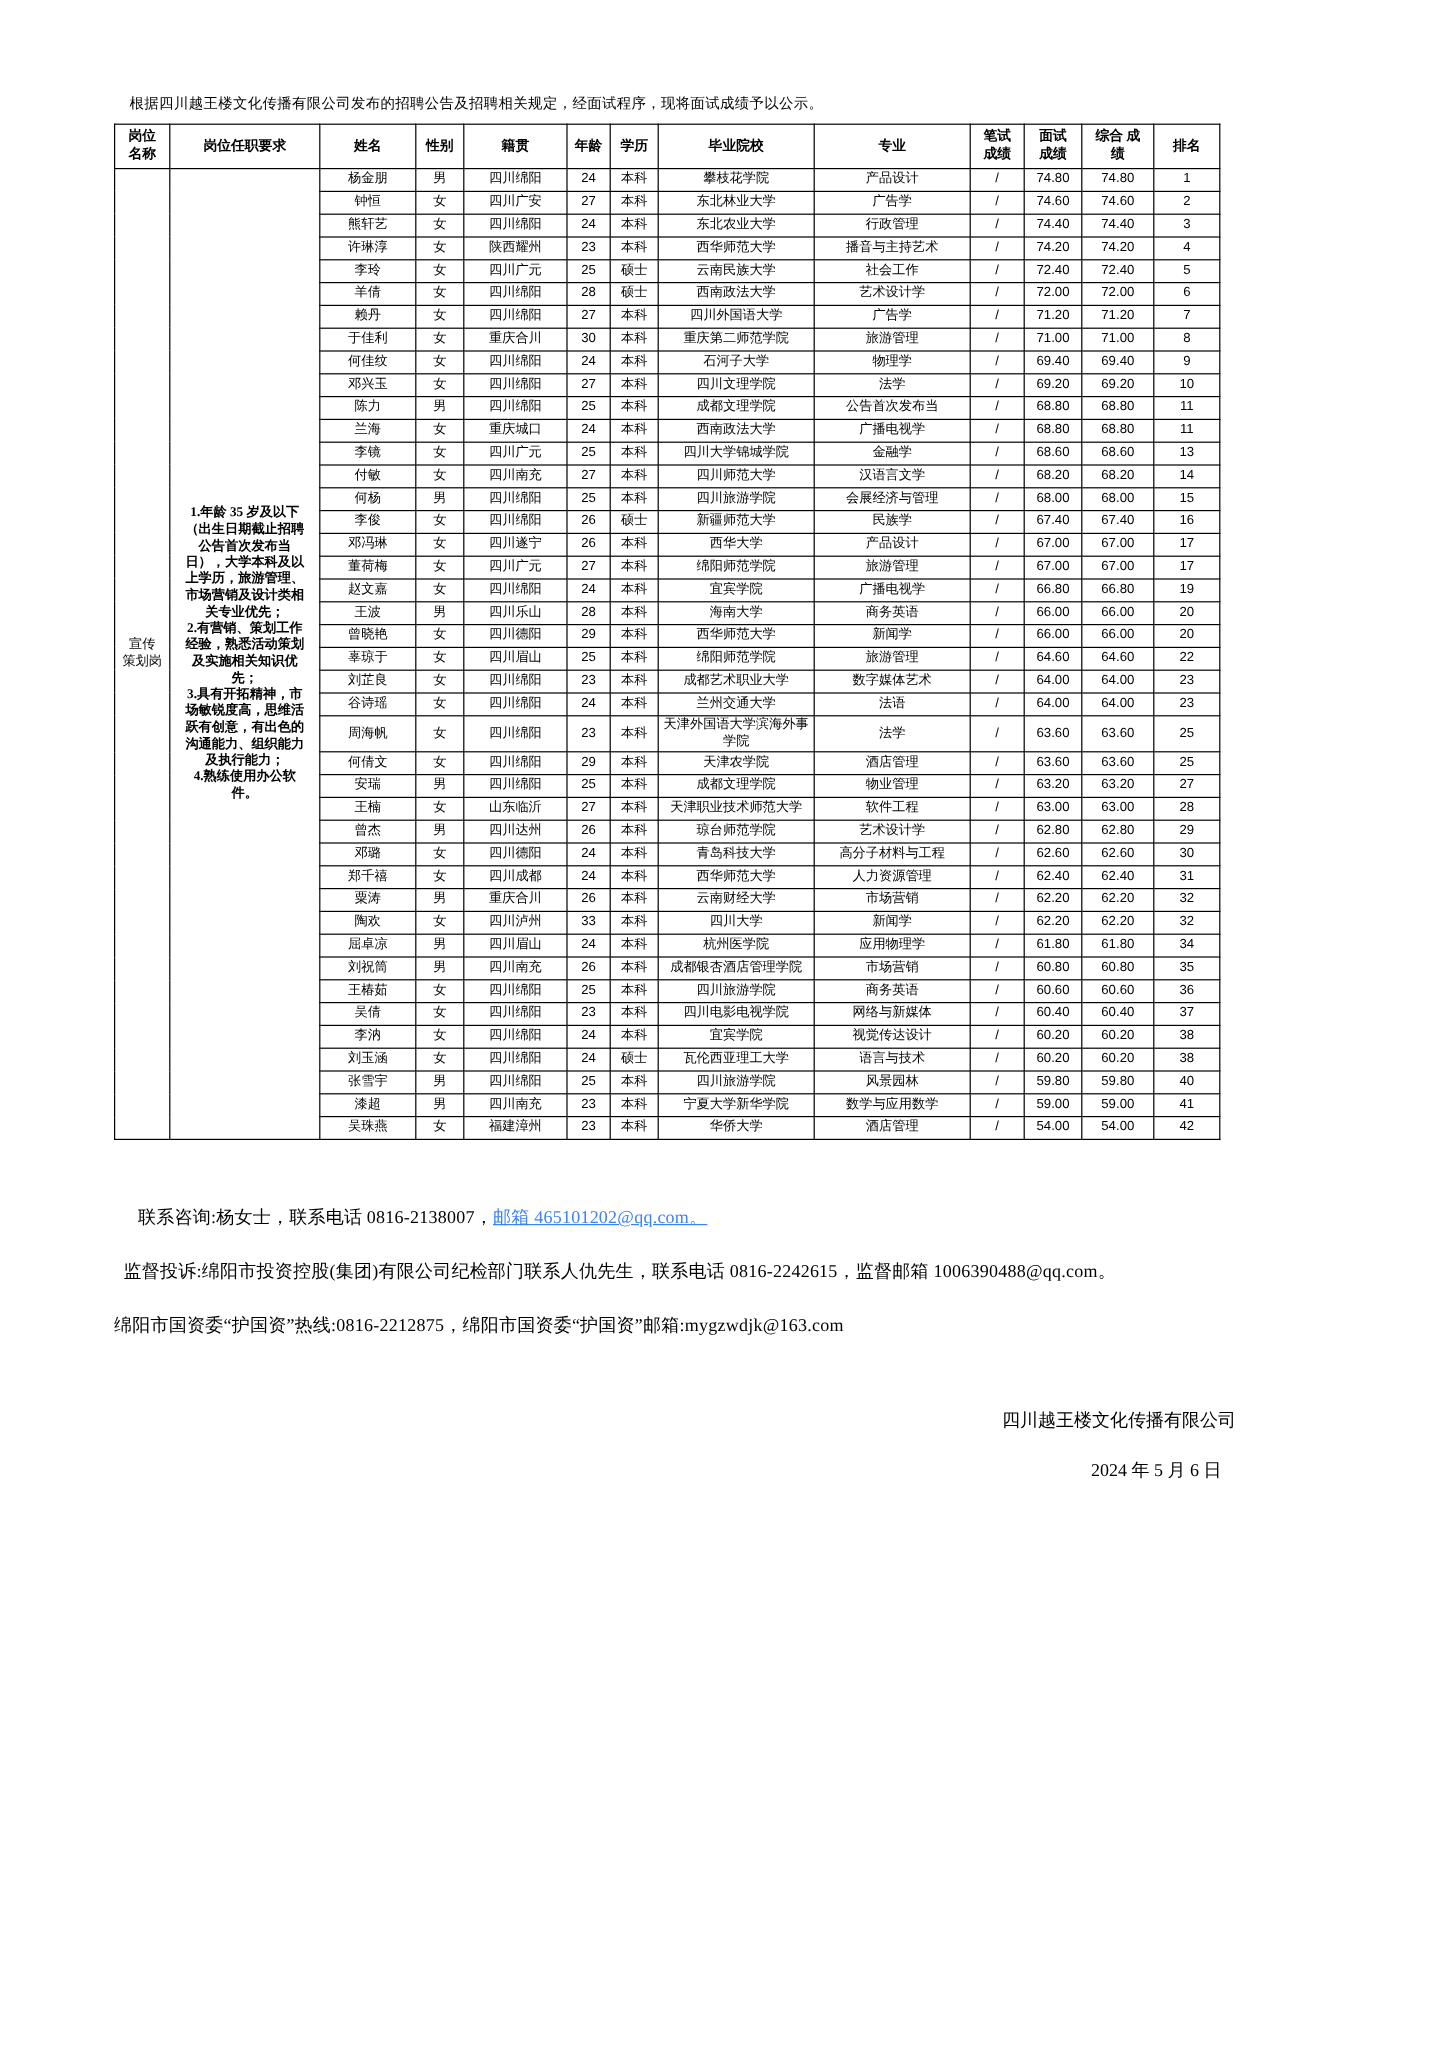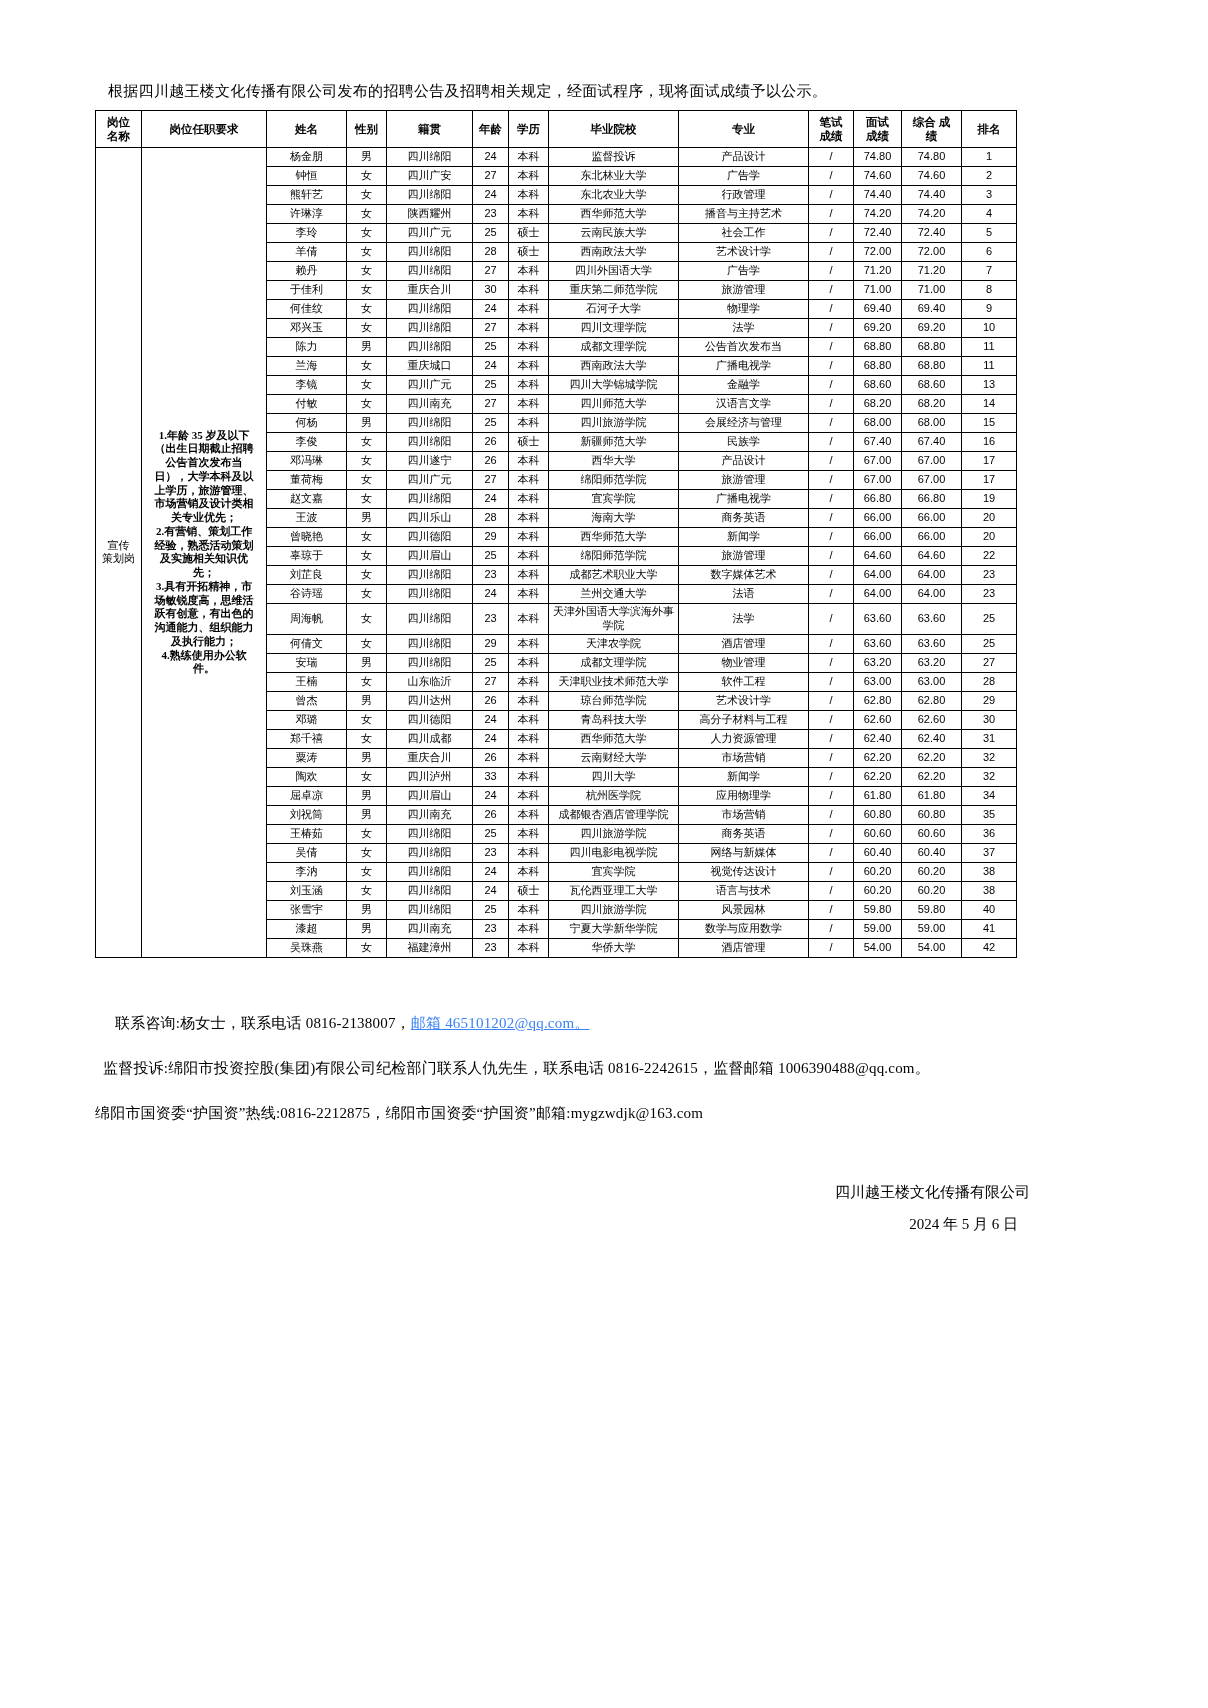--- a/index.html
+++ b/index.html
@@ -7,21 +7,21 @@
     width: 1208px;
     height: 1708px;
     background: #ffffff;
     color: #000;
     font-family: "Liberation Serif", "DejaVu Serif", serif;
     position: relative;
   }
   .page { padding: 66px 95px 0 95px; }
 
   .intro {
-    font-size: 15px;
+    font-size: 12px;
     line-height: 1.4;
     text-indent: 13px;
     letter-spacing: 0.3px;
     margin-bottom: 8px;
   }
 
   table.results {
     border-collapse: collapse;
     table-layout: fixed;
     width: 921px;
@@ -70,21 +70,21 @@
     text-indent: 35px;
     line-height: 2.4;
   }
   .contact-line { margin-left: 20px; margin-top: 4px; line-height: 2.0; }
   .supervise-line { margin-left: 8px; margin-top: 2px; line-height: 2.0; }
   .hotline-line { margin-top: 2px; line-height: 2.0; }
   a.mail-link { color: #3b82f6; text-decoration: underline; }
 
   .signature { margin-top: 52px; text-align: right; padding-right: 83px; font-size: 15px; }
   .signature .company { line-height: 1.6; }
-  .signature .date { margin-top: 8px; padding-right: 12px; line-height: 1.6; }
+  .signature .date { margin-top: 18px; padding-right: 12px; line-height: 1.6; }
 </style>
 </head>
 <body>
 
 <div class="page">
 
   <p class="intro">根据四川越王楼文化传播有限公司发布的招聘公告及招聘相关规定，经面试程序，现将面试成绩予以公示。</p>
 
   <table class="results">
     <colgroup>
@@ -143,21 +143,21 @@
 跃有创意，有出色的
 沟通能力、组织能力
 及执行能力；
 4.熟练使用办公软
 件。</td>
           <td>杨金朋</td>
           <td>男</td>
           <td>四川绵阳</td>
           <td class="num">24</td>
           <td>本科</td>
-          <td>监督投诉</td>
+          <td>攀枝花学院</td>
           <td>产品设计</td>
           <td class="num">/</td>
           <td class="num">74.80</td>
           <td class="num">74.80</td>
           <td class="num">1</td>
         </tr>
         <tr>
           <td>钟恒</td>
           <td>女</td>
           <td>四川广安</td>

